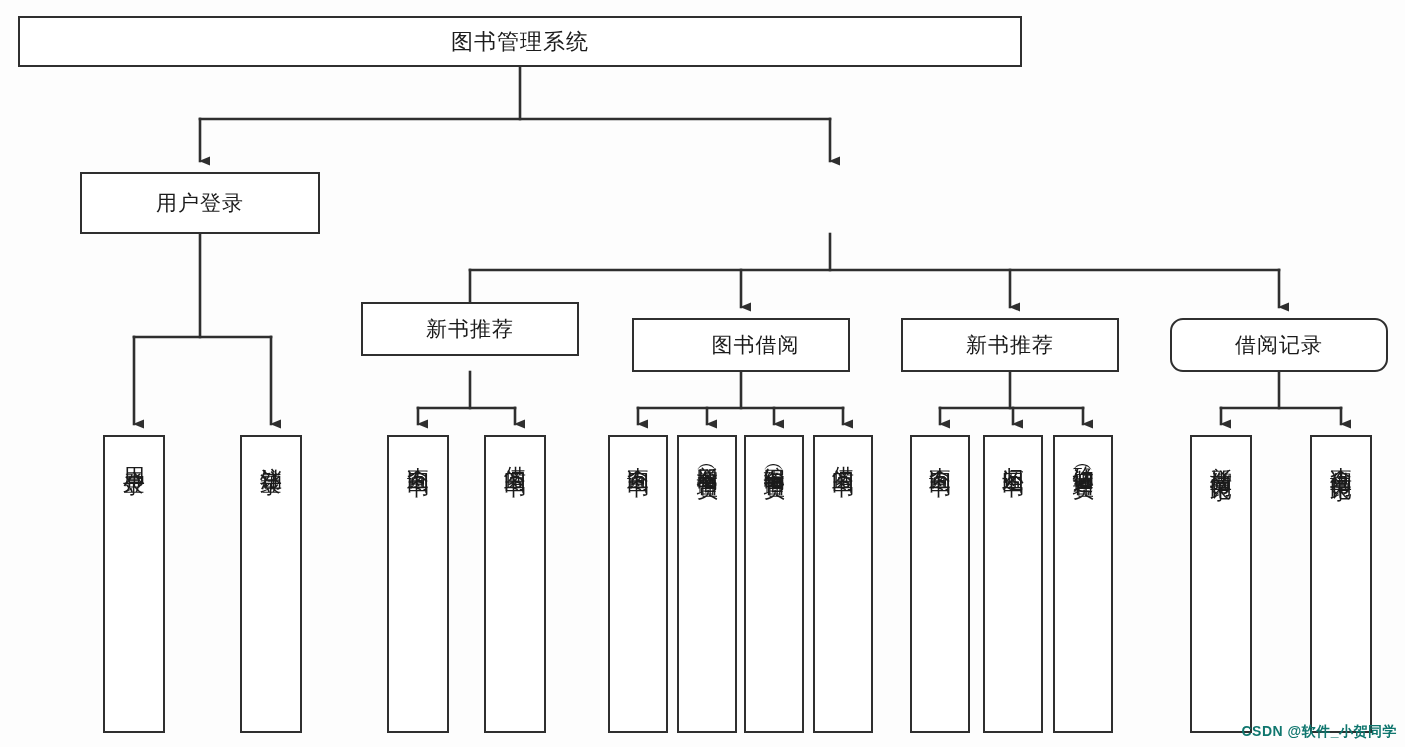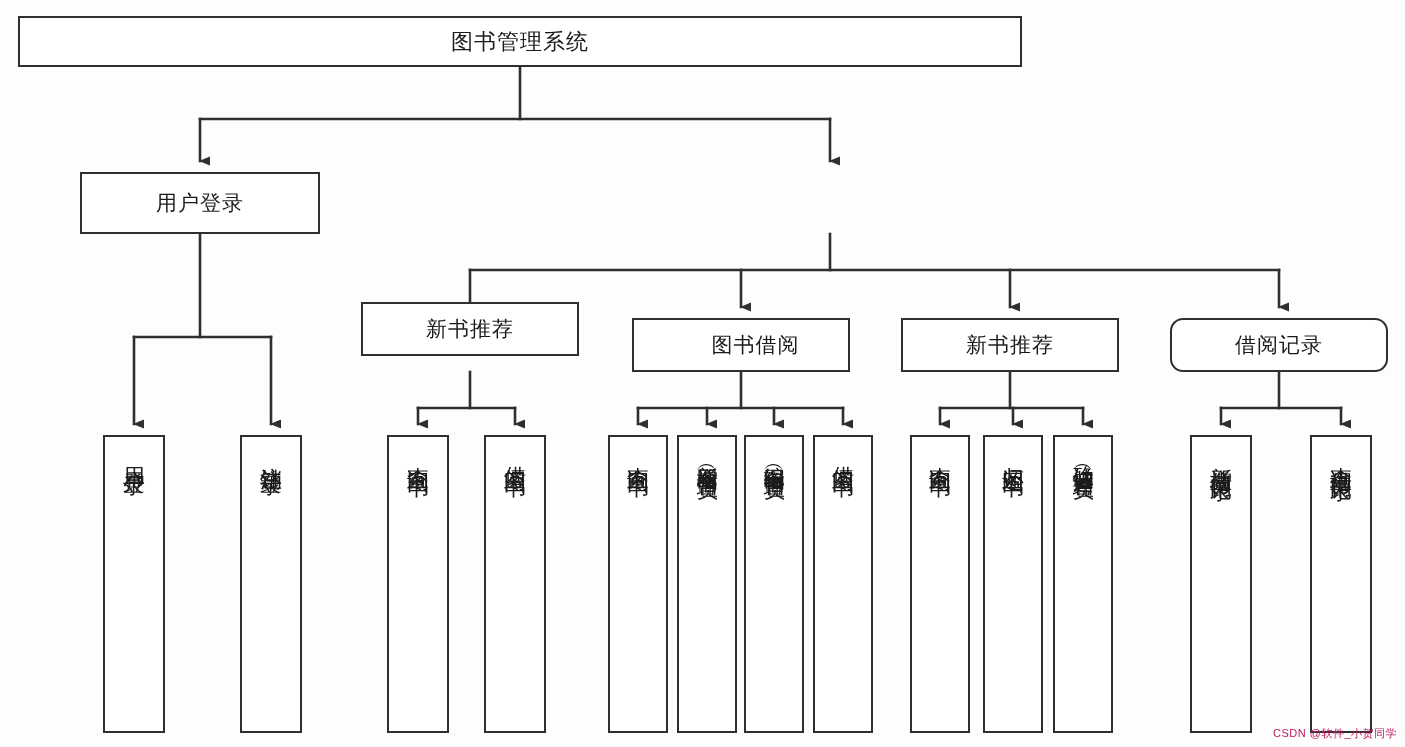--- a/index.html
+++ b/index.html
@@ -56,25 +56,26 @@
     white-space: nowrap;
   }
   .node.v.tall .vtext {
     font-size: 21px;
     letter-spacing: 2px;
   }
   .watermark {
     position: absolute;
     right: 8px;
     bottom: 6px;
-    font-size: 11px;
-    color: #be185d;
+    font-size: 14px;
+    color: #0f766e;
     letter-spacing: 0.5px;
     z-index: 5;
     white-space: nowrap;
+    font-weight: bold;
   }
 </style>
 </head>
 <body>
 
 <div id="canvas">
 
   <svg class="wires" viewBox="0 0 1405 747" xmlns="http://www.w3.org/2000/svg">
     <defs>
       <marker id="arw" markerWidth="10" markerHeight="11" refX="5" refY="10" orient="auto" markerUnits="userSpaceOnUse">

